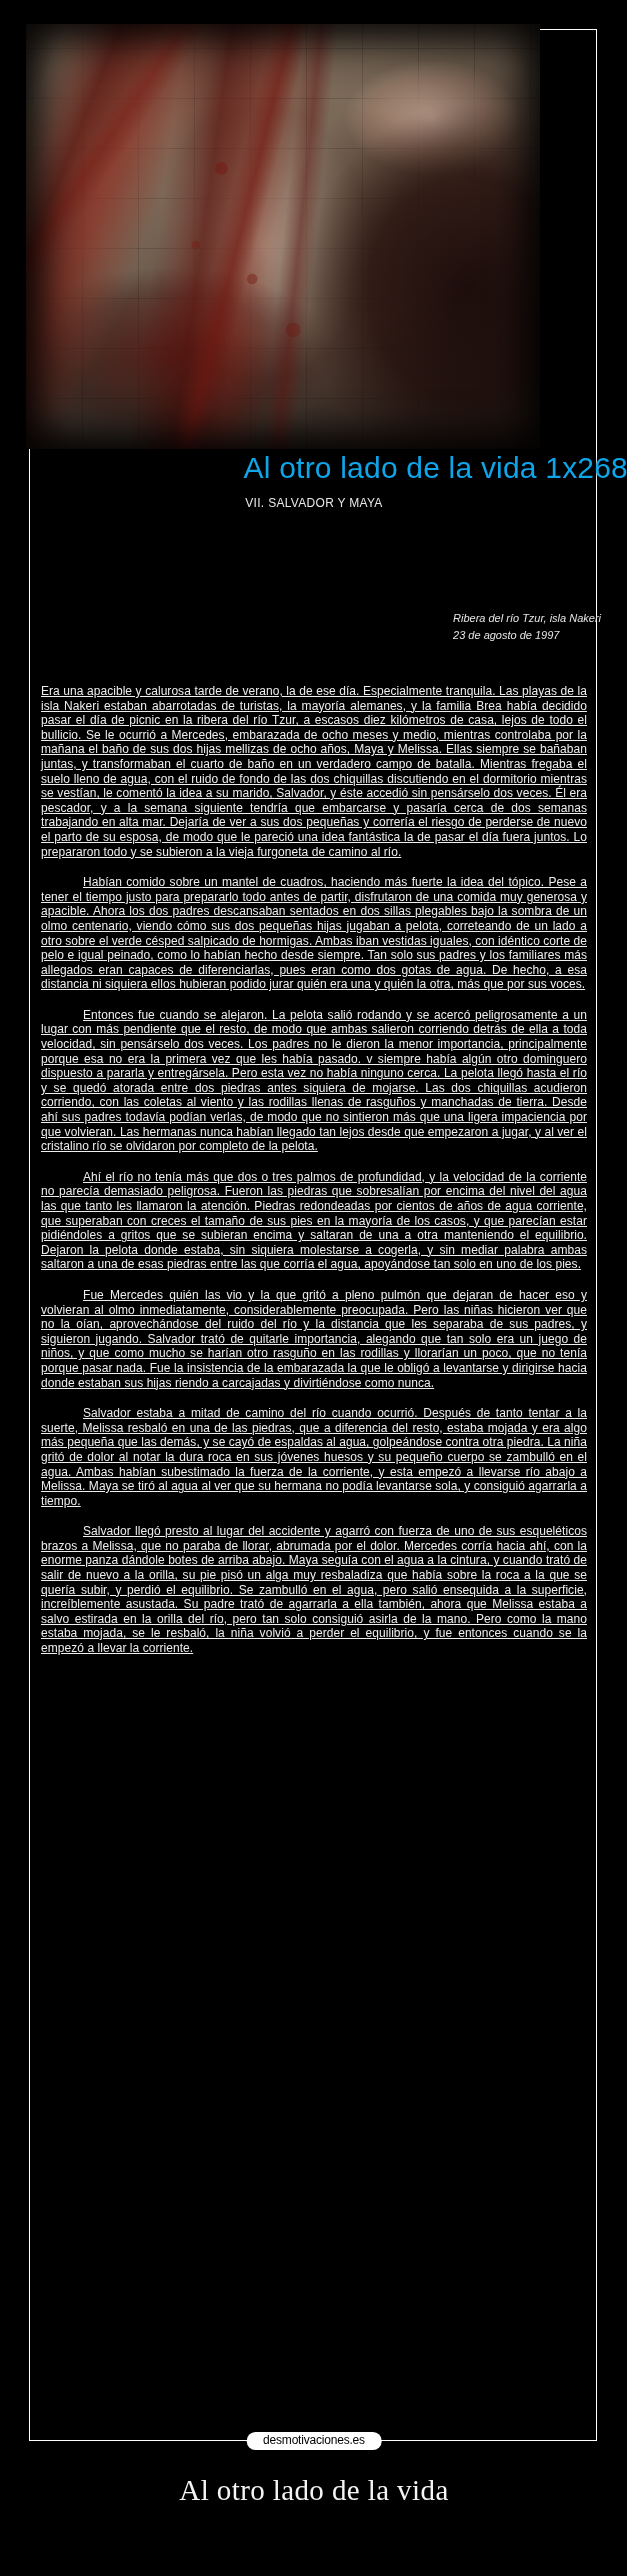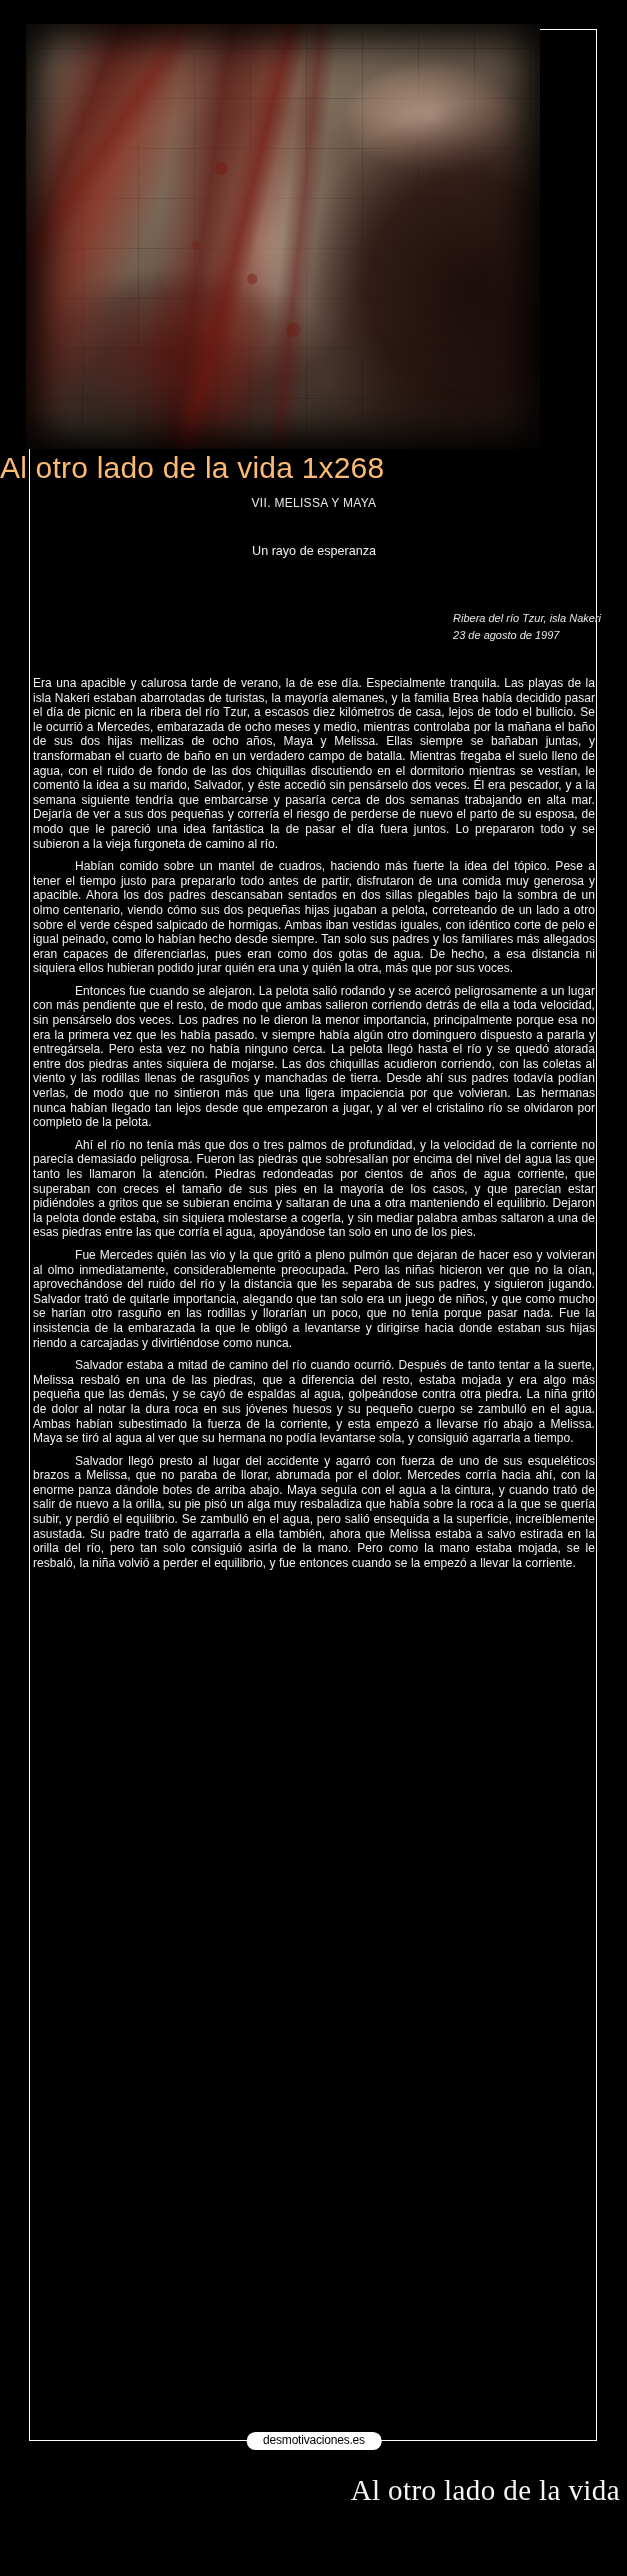--- a/index.html
+++ b/index.html
@@ -92,26 +92,26 @@
     inset: 0;
     box-shadow: inset 0 0 37px 15.4px rgba(0,0,0,0.92);
   }
 
   
   #title {
     position: absolute;
     left: 0;
     right: 0;
     top: 452px;
-    text-align: left;
+    text-align: right;
     font-size: 30px;
     font-weight: 400;
     letter-spacing: 0.2px;
     line-height: 1.05;
-    color: #fdba74;
+    color: #0ea5e9;
     text-shadow: 0 0 5.8px rgba(0,0,0,0.9);
   }
   #subtitle {
     position: absolute;
     left: 0;
     right: 0;
     top: 496px;
     text-align: center;
     font-size: 12px;
     letter-spacing: 0.3px;
@@ -143,22 +143,23 @@
     left: 25px;
     right: 25px;
     top: 668px;
     font-size: 12px;
     line-height: 14.6px;
     text-align: justify;
     color: #efefef;
     letter-spacing: 0.05px;
   }
   #body-text p {
-    margin: 8px;
+    margin: 16px;
     text-align: justify;
+    text-decoration: underline;
   }
   #body-text p.indent { text-indent: 42px; }
   #body-text p.flush  { text-indent: 0; }
 
   
   #watermark {
     position: absolute;
     left: 50%;
     top: 2432px;
     transform: translateX(-50%);
@@ -169,45 +170,44 @@
     padding: 1px 16.4px 1.9px 16.4px;
     border-radius: 8.7px;
     white-space: nowrap;
     letter-spacing: -0.2px;
   }
 
   
   #bottom-caption {
     position: absolute;
     left: 0;
-    right: 8px;
+    right: 0;
     top: 2474px;
-    text-align: right;
+    text-align: center;
     font-family: "Liberation Serif", serif;
     font-size: 29px;
     color: #f5f5f5;
     letter-spacing: 0.4px;
   }
 </style>
 </head>
 <body>
 
 <div id="poster">
 
   <div id="frame"></div>
 
   <div id="photo-wrap">
     <div id="photo"></div>
   </div>
 
   <div id="title">Al otro lado de la vida 1x268</div>
 
-  <div id="subtitle">VII. MELISSA Y MAYA</div>
-
-  <div id="tagline">Un rayo de esperanza</div>
+  <div id="subtitle">VII. SALVADOR Y MAYA</div>
+
 
   <div id="dateline">
     <div>Ribera del río Tzur, isla Nakeri</div>
     <div>23 de agosto de 1997</div>
   </div>
 
   <div id="body-text">
       <p class="flush">Era una apacible y calurosa tarde de verano, la de ese día. Especialmente tranquila. Las playas de la isla Nakeri estaban abarrotadas de turistas, la mayoría alemanes, y la familia Brea había decidido pasar el día de picnic en la ribera del río Tzur, a escasos diez kilómetros de casa, lejos de todo el bullicio. Se le ocurrió a Mercedes, embarazada de ocho meses y medio, mientras controlaba por la mañana el baño de sus dos hijas mellizas de ocho años, Maya y Melissa. Ellas siempre se bañaban juntas, y transformaban el cuarto de baño en un verdadero campo de batalla. Mientras fregaba el suelo lleno de agua, con el ruido de fondo de las dos chiquillas discutiendo en el dormitorio mientras se vestían, le comentó la idea a su marido, Salvador, y éste accedió sin pensárselo dos veces. Él era pescador, y a la semana siguiente tendría que embarcarse y pasaría cerca de dos semanas trabajando en alta mar. Dejaría de ver a sus dos pequeñas y correría el riesgo de perderse de nuevo el parto de su esposa, de modo que le pareció una idea fantástica la de pasar el día fuera juntos. Lo prepararon todo y se subieron a la vieja furgoneta de camino al río.</p>
       <p class="indent">Habían comido sobre un mantel de cuadros, haciendo más fuerte la idea del tópico. Pese a tener el tiempo justo para prepararlo todo antes de partir, disfrutaron de una comida muy generosa y apacible. Ahora los dos padres descansaban sentados en dos sillas plegables bajo la sombra de un olmo centenario, viendo cómo sus dos pequeñas hijas jugaban a pelota, correteando de un lado a otro sobre el verde césped salpicado de hormigas. Ambas iban vestidas iguales, con idéntico corte de pelo e igual peinado, como lo habían hecho desde siempre. Tan solo sus padres y los familiares más allegados eran capaces de diferenciarlas, pues eran como dos gotas de agua. De hecho, a esa distancia ni siquiera ellos hubieran podido jurar quién era una y quién la otra, más que por sus voces.</p>
       <p class="indent">Entonces fue cuando se alejaron. La pelota salió rodando y se acercó peligrosamente a un lugar con más pendiente que el resto, de modo que ambas salieron corriendo detrás de ella a toda velocidad, sin pensárselo dos veces. Los padres no le dieron la menor importancia, principalmente porque esa no era la primera vez que les había pasado. v siempre había algún otro dominguero dispuesto a pararla y entregársela. Pero esta vez no había ninguno cerca. La pelota llegó hasta el río y se quedó atorada entre dos piedras antes siquiera de mojarse. Las dos chiquillas acudieron corriendo, con las coletas al viento y las rodillas llenas de rasguños y manchadas de tierra. Desde ahí sus padres todavía podían verlas, de modo que no sintieron más que una ligera impaciencia por que volvieran. Las hermanas nunca habían llegado tan lejos desde que empezaron a jugar, y al ver el cristalino río se olvidaron por completo de la pelota.</p>

